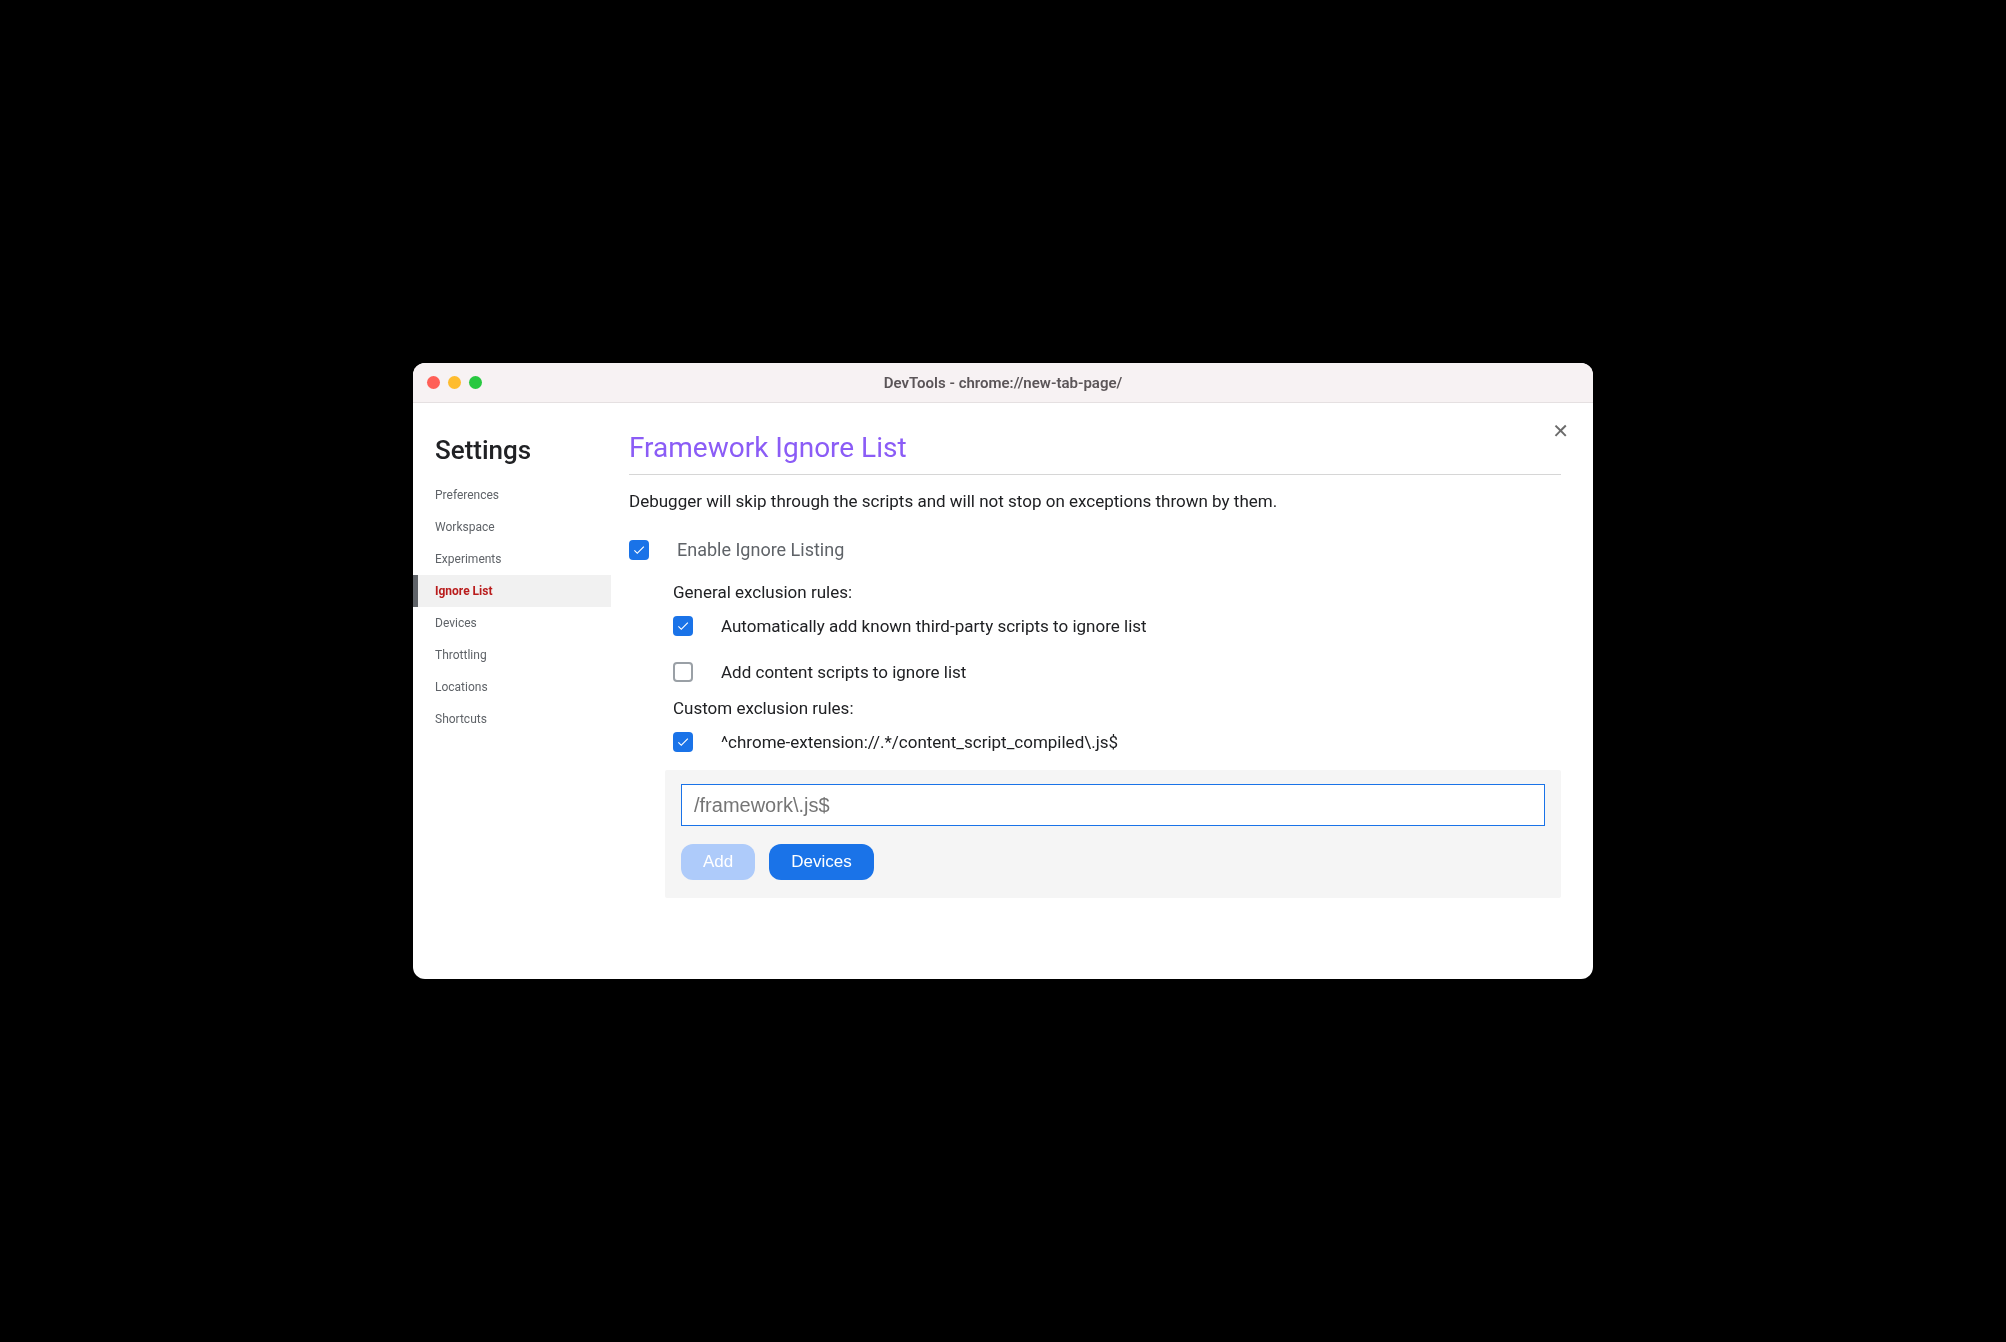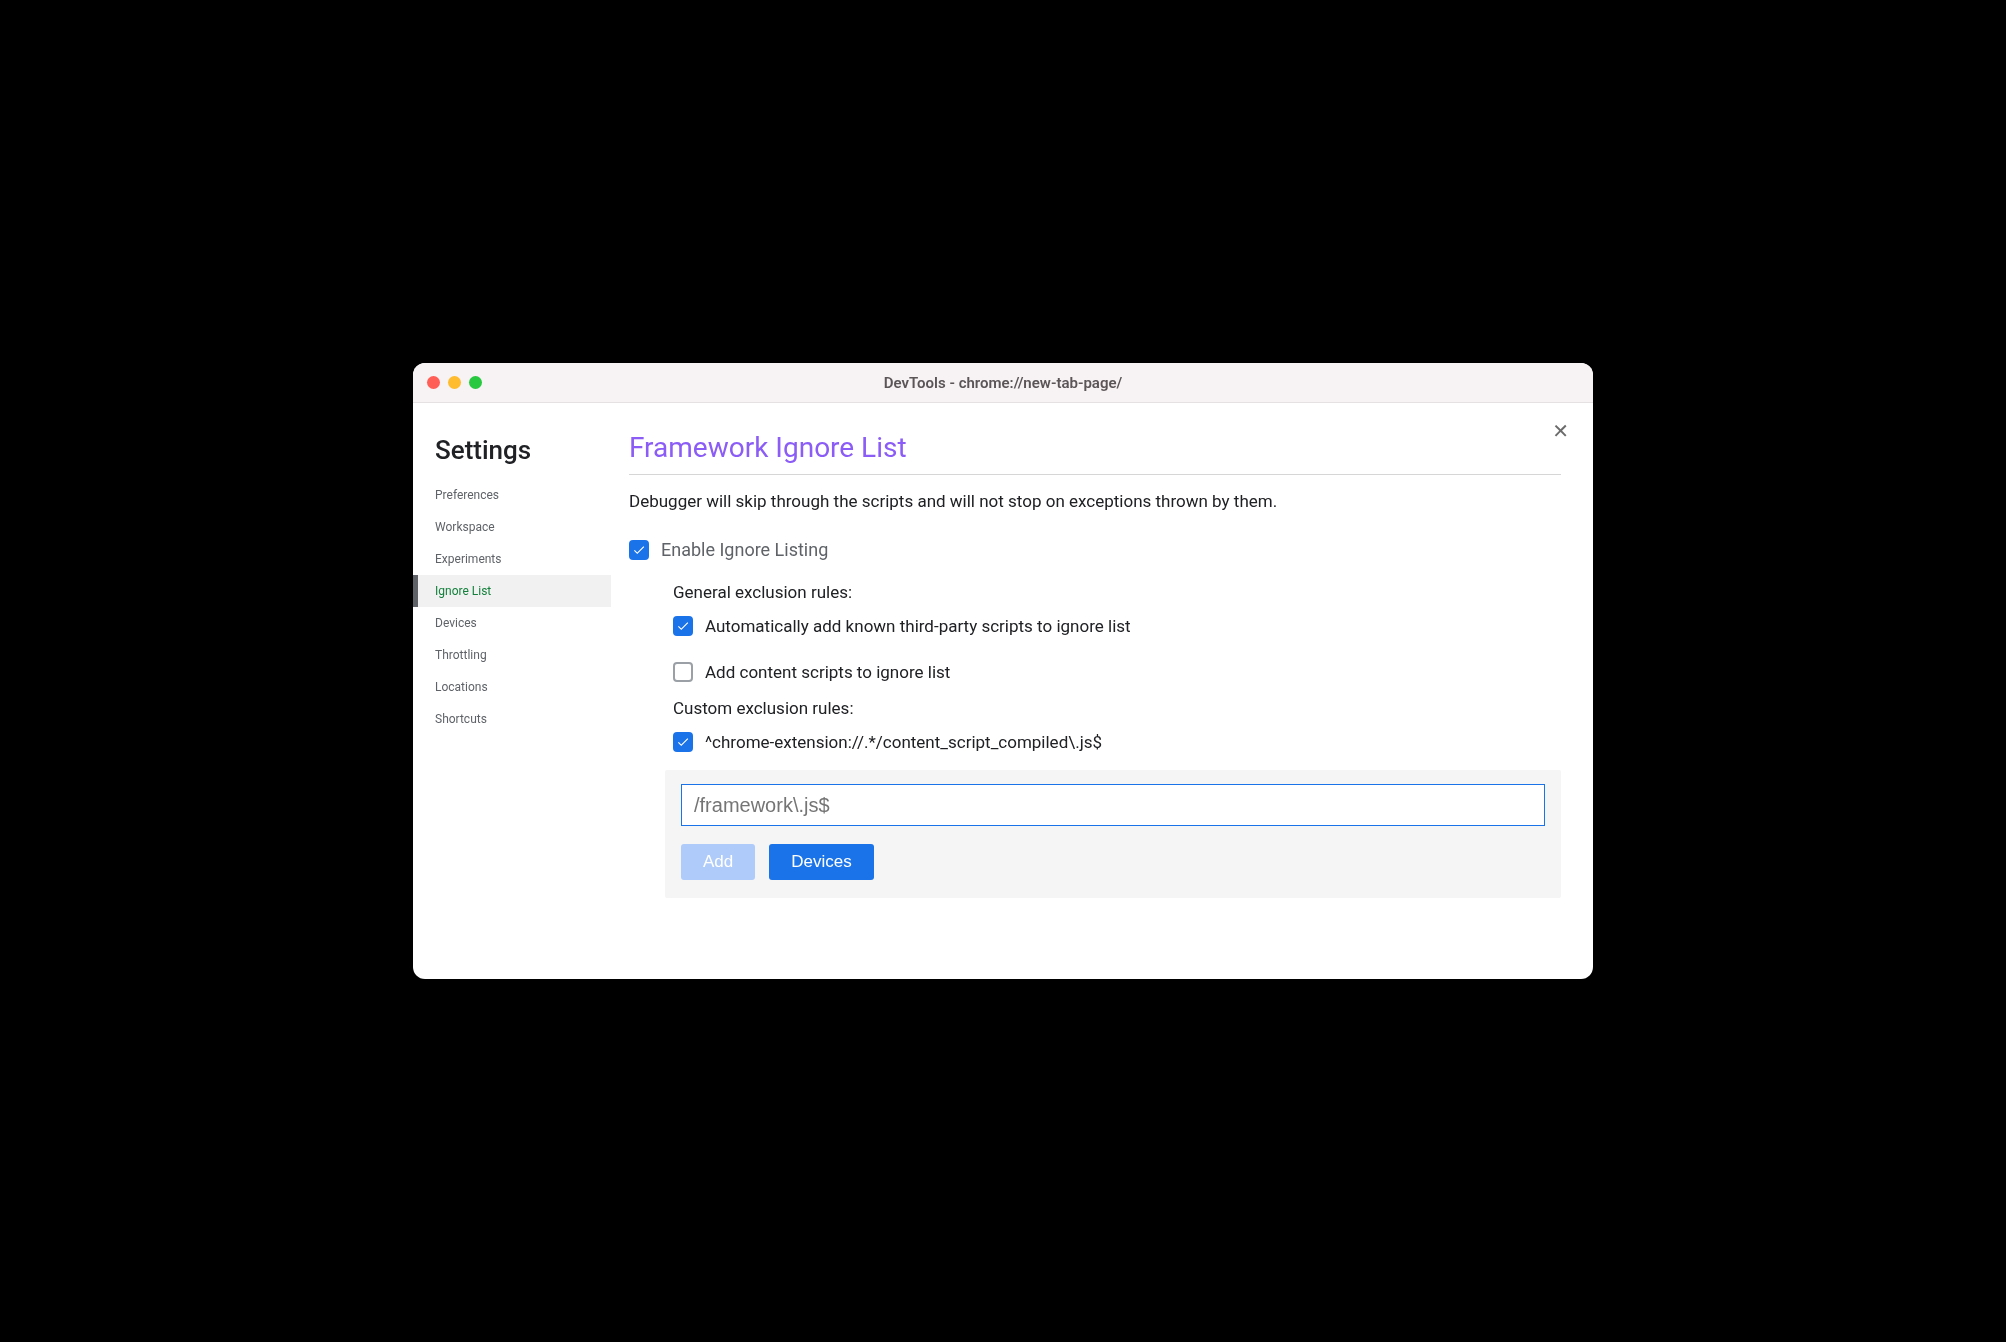--- a/index.html
+++ b/index.html
@@ -76,21 +76,22 @@
   }
   .sidebar-item {
     padding: 9px 0 9px 22px;
     font-size: 12px;
     color: #5f6368;
     cursor: pointer;
     position: relative;
   }
   .sidebar-item.active {
     background: #f1f1f1;
-    color: #15803d;
+    color: #b91c1c;
+    font-weight: bold;
   }
   .sidebar-item.active::before {
     content: "";
     position: absolute;
     left: 0; top: 0; bottom: 0;
     width: 5px;
     background: #5f6368;
   }
   .main {
     flex: 1;
@@ -105,21 +106,21 @@
     margin-bottom: 16px;
   }
   .description {
     font-size: 17px;
     color: #202124;
     margin-bottom: 28px;
   }
   .check-row {
     display: flex;
     align-items: center;
-    gap: 12px;
+    gap: 28px;
     margin-bottom: 22px;
   }
   .check-row.indent { margin-left: 44px; margin-bottom: 16px; }
   .checkbox {
     width: 20px; height: 20px;
     border-radius: 4px;
     display: inline-flex;
     align-items: center;
     justify-content: center;
     flex-shrink: 0;
@@ -170,21 +171,21 @@
   }
   .button-row {
     display: flex;
     gap: 14px;
     margin-top: 18px;
   }
   .btn {
     height: 36px;
     padding: 0 22px;
     border: none;
-    border-radius: 3px;
+    border-radius: 12px;
     font-size: 17px;
     font-weight: 500;
     cursor: pointer;
   }
   .btn.add {
     background: #aecbfa;
     color: #fff;
   }
   .btn.cancel {
     background: #1a73e8;

